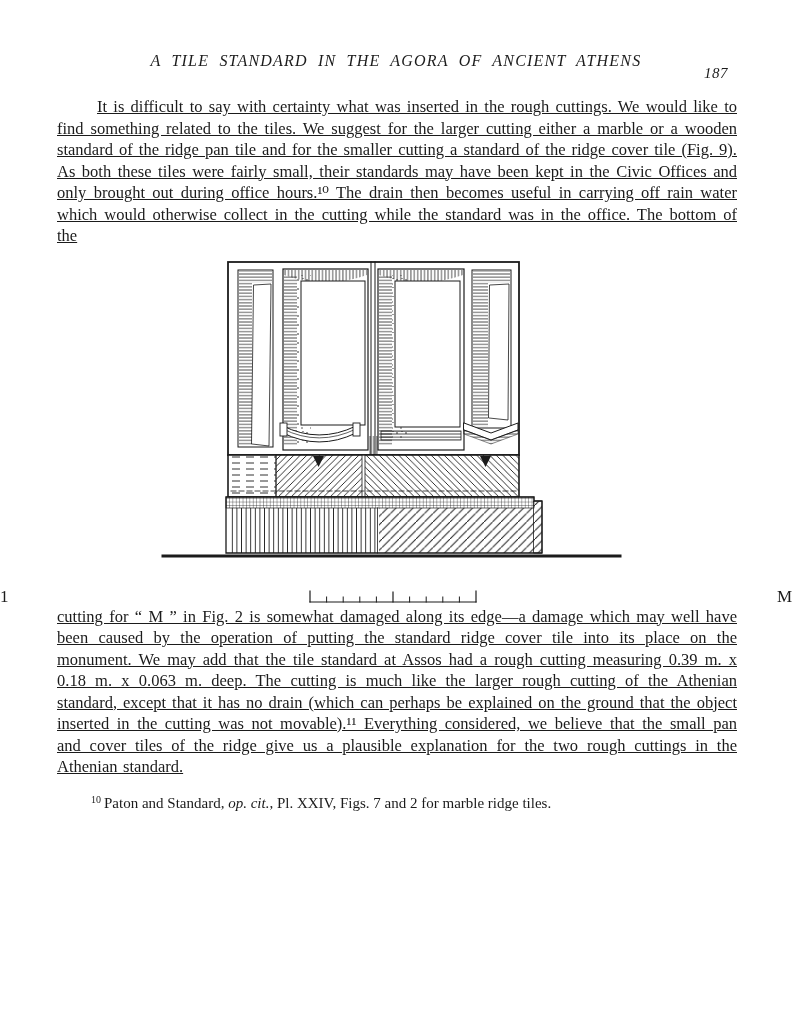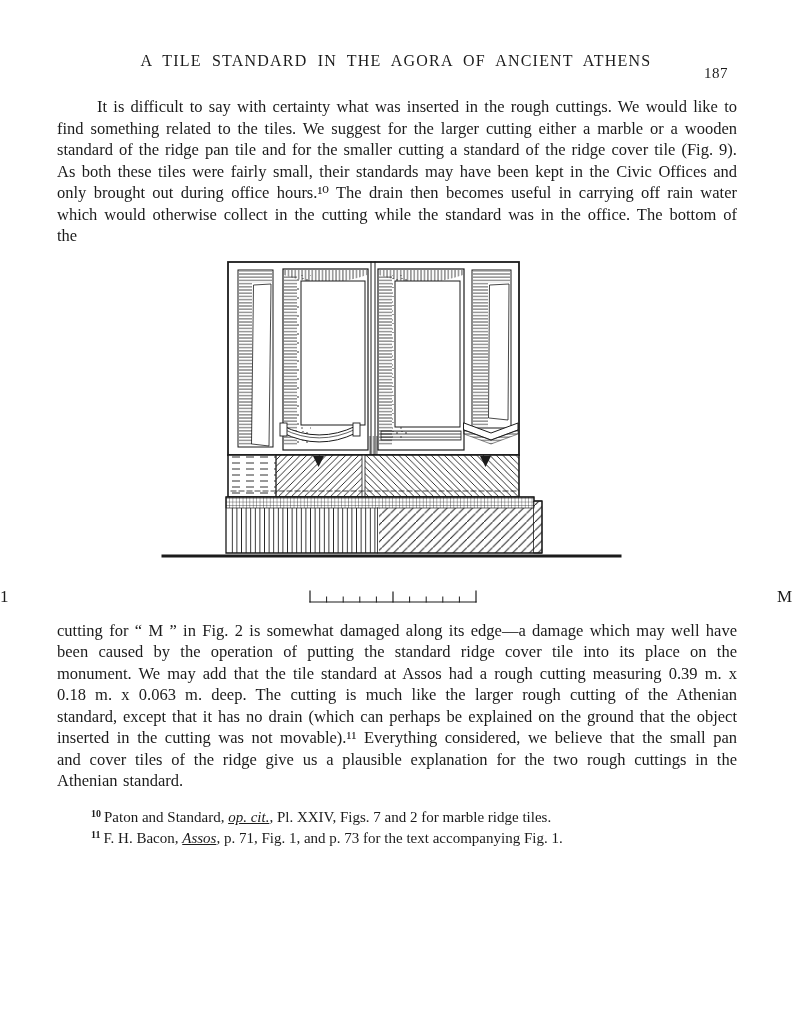--- a/index.html
+++ b/index.html
@@ -11,20 +11,21 @@
     color: #1b1b1b;
     -webkit-font-smoothing: antialiased;
   }
   .page { position: relative; width: 792px; height: 1024px; }
 
   .header {
     position: relative;
     margin-top: 52px;
     height: 20px;
     text-align: center;
+    font-style: italic;
   }
   .header-title {
     font-size: 16px;
     letter-spacing: 1.2px;
     word-spacing: 5px;
     white-space: nowrap;
   }
   .page-number {
     position: absolute;
     right: 64px; top: 13px;
@@ -32,23 +33,24 @@
     letter-spacing: 0.5px;
   }
 
   .body-text {
     width: 680px;
     margin-left: 57px;
     font-size: 16.5px;
     line-height: 21.5px;
     text-align: justify;
     word-spacing: 1.5px;
+    text-decoration: underline;
   }
   .para-1 { margin-top: 24px; text-indent: 40px; }
-  .para-2 { margin-top: 14px; text-indent: 0; }
+  .para-2 { text-indent: 0; }
 
   .figure-block { margin-top: 3px; text-align: center; }
   .figure-block svg { display: block; margin: 0 auto; }
 
   .scale-row {
     margin-top: 26px;
     display: flex;
     justify-content: center;
     align-items: center;
     gap: 18px;
@@ -71,23 +73,23 @@
     margin-top: 15px;
     font-size: 15px;
     line-height: 21px;
   }
   .footnote { text-indent: 34px; }
   .footnote sup {
     font-size: 10px;
     line-height: 0;
     vertical-align: 5px;
     margin-right: 3px;
-    font-weight: bold;
-  }
-  .italic { font-style: italic; text-decoration: underline; }
+    font-weight: normal;
+  }
+  .italic { font-style: italic; }
 </style>
 </head>
 <body>
 
 <div class="page">
 
   <div class="header">
     <span class="header-title">A TILE STANDARD IN THE AGORA OF ANCIENT ATHENS</span>
     <span class="page-number">187</span>
   </div>
@@ -208,18 +210,15 @@
     </div>
 
   </div>
 
   <div class="body-text para-2">cutting for “ M ” in Fig. 2 is somewhat damaged along its edge—a damage which may well have been caused by the operation of putting the standard ridge cover tile into its place on the monument.  We may add that the tile standard at Assos had a rough cutting measuring 0.39 m. x 0.18 m. x 0.063 m. deep.  The cutting is much like the larger rough cutting of the Athenian standard, except that it has no drain (which can perhaps be explained on the ground that the object inserted in the cutting was not movable).¹¹  Everything considered, we believe that the small pan and cover tiles of the ridge give us a plausible explanation for the two rough cuttings in the Athenian standard.</div>
 
   <div class="footnotes">
     <div class="footnote">
       <sup>10</sup><span>Paton and Standard, </span><span class="italic">op. cit.</span><span>, Pl. XXIV, Figs. 7 and 2 for marble ridge tiles.</span>
     </div>
-    <div class="footnote">
-      <sup>11</sup><span>F. H. Bacon, </span><span class="italic">Assos</span><span>, p. 71, Fig. 1, and p. 73 for the text accompanying Fig. 1.</span>
-    </div>
   </div>
 
 </div>
 
 </body></html>

